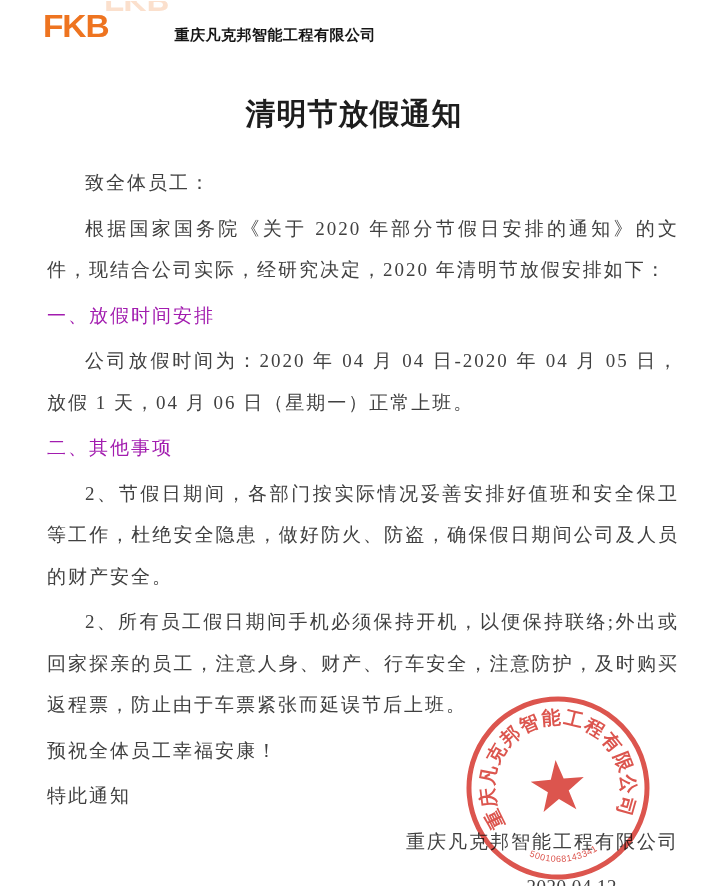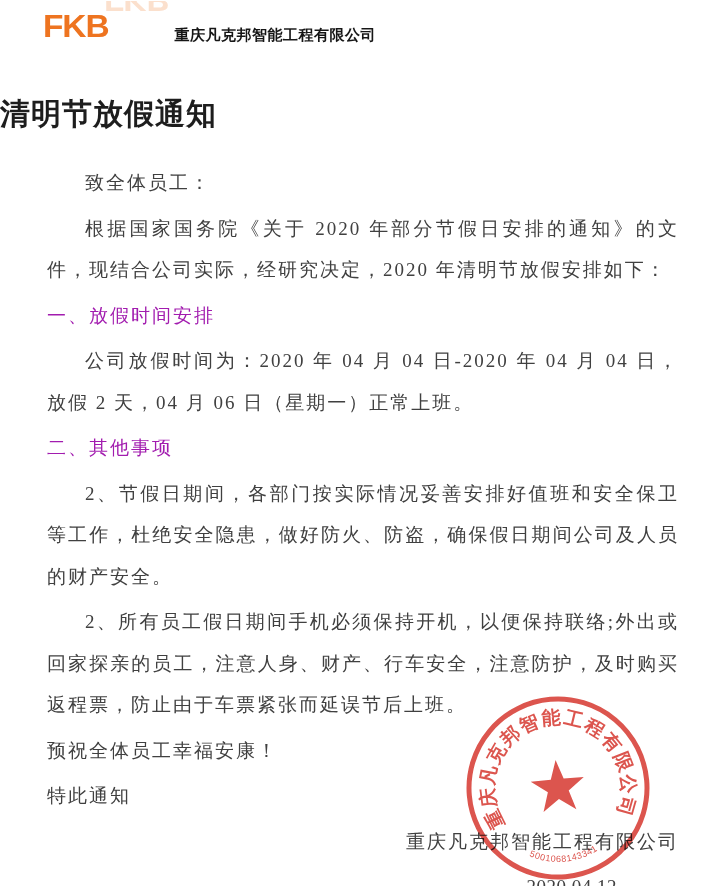--- a/index.html
+++ b/index.html
@@ -33,21 +33,21 @@
   }
   .letterhead-company {
     font-family: "Liberation Sans", sans-serif;
     font-weight: bold; font-size: 15px; color: #161616;
     margin-top: 13px; letter-spacing: 0.5px;
   }
 
   
   .notice-title {
     position: absolute; top: 94px; left: 0; width: 708px;
-    margin: 0; text-align: left;
+    margin: 0; text-align: center;
     font-size: 30px; font-weight: bold; color: #1d1d1d;
     letter-spacing: 1px;
   }
 
   
   .bodytext {
     position: absolute; top: 158px; left: 43px; width: 640px;
     font-size: 19px; line-height: 41.5px; color: #404040;
     letter-spacing: 2px; text-align: justify; z-index: 1;
   }
@@ -87,21 +87,21 @@
     </div>
     <div class="letterhead-company">重庆凡克邦智能工程有限公司</div>
   </header>
 
   <h1 class="notice-title">清明节放假通知</h1>
 
   <main class="bodytext">
     <p class="indent">致全体员工：</p>
     <p class="indent">根据国家国务院《关于 2020 年部分节假日安排的通知》的文件，现结合公司实际，经研究决定，2020 年清明节放假安排如下：</p>
     <p class="sec-heading">一、放假时间安排</p>
-    <p class="indent">公司放假时间为：2020 年 04 月 04 日-2020 年 04 月 04 日，放假 2 天，04 月 06 日（星期一）正常上班。</p>
+    <p class="indent">公司放假时间为：2020 年 04 月 04 日-2020 年 04 月 05 日，放假 1 天，04 月 06 日（星期一）正常上班。</p>
     <p class="sec-heading">二、其他事项</p>
     <p class="indent">2、节假日期间，各部门按实际情况妥善安排好值班和安全保卫等工作，杜绝安全隐患，做好防火、防盗，确保假日期间公司及人员的财产安全。</p>
     <p class="indent">2、所有员工假日期间手机必须保持开机，以便保持联络;外出或回家探亲的员工，注意人身、财产、行车安全，注意防护，及时购买返程票，防止由于车票紧张而延误节后上班。</p>
     <p>预祝全体员工幸福安康！</p>
     <p>特此通知</p>
     <p class="signature">重庆凡克邦智能工程有限公司</p>
     <p class="issue-date">2020.04.12</p>
   </main>
 
   <div class="stamp">

